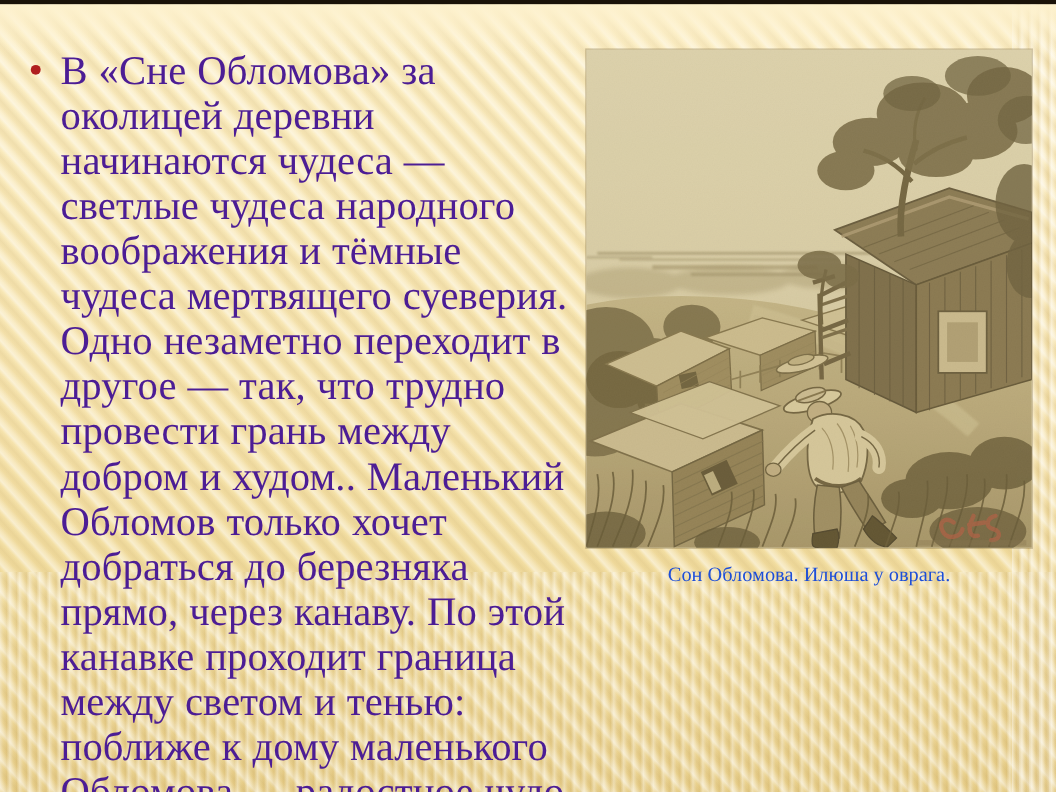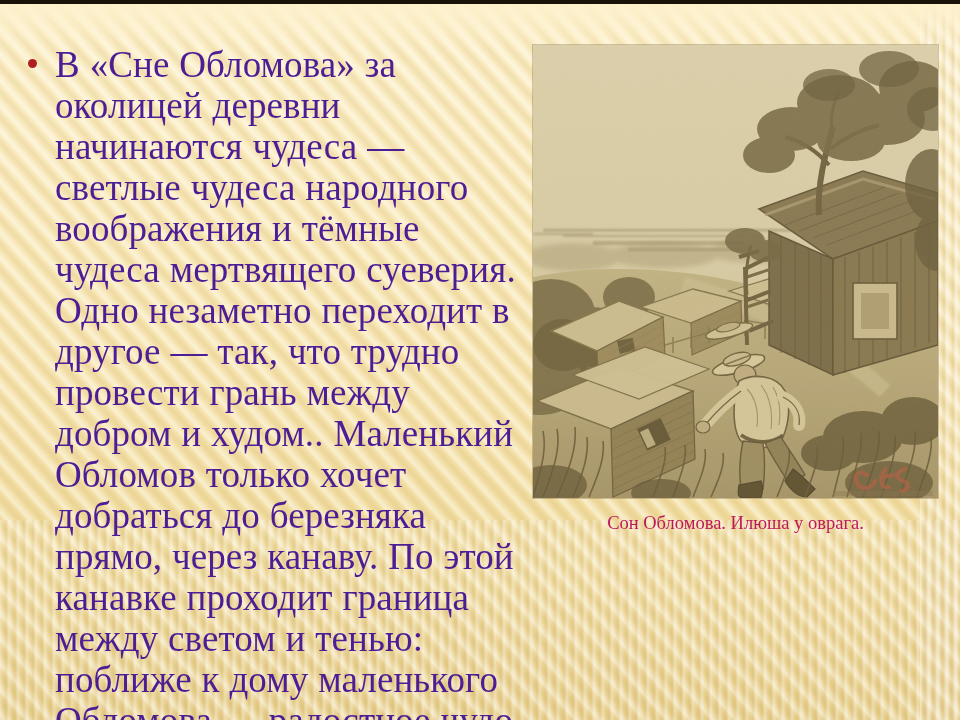--- a/index.html
+++ b/index.html
@@ -132,21 +132,21 @@
   .pic svg { display: block; width: 100%; height: 100%; }
 
   .caption {
     position: absolute;
     left: 533px;
     top: 510px;
     width: 405px;
     text-align: center;
     font-size: 18.5px;
     line-height: 27px;
-    color: #be185d;
+    color: #1d4ed8;
   }
   .caption div { white-space: nowrap; }
 </style>
 </head>
 <body>
 
 <div id="slide">
 
   <div class="bg-base"></div>
   <div class="bg-stripes"></div>

